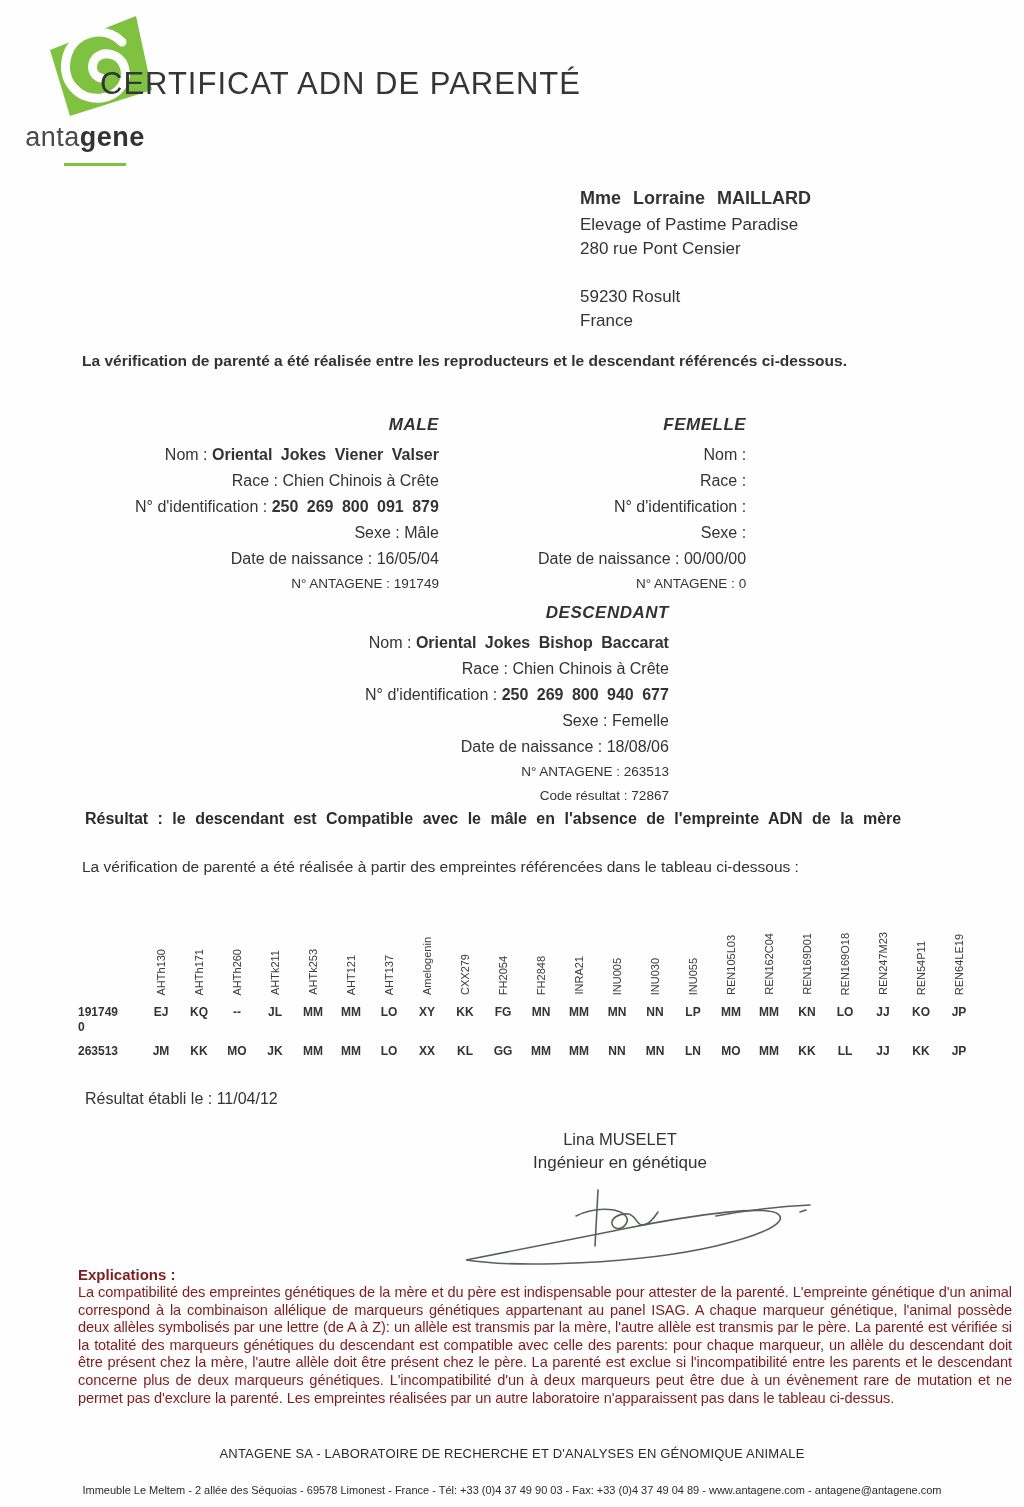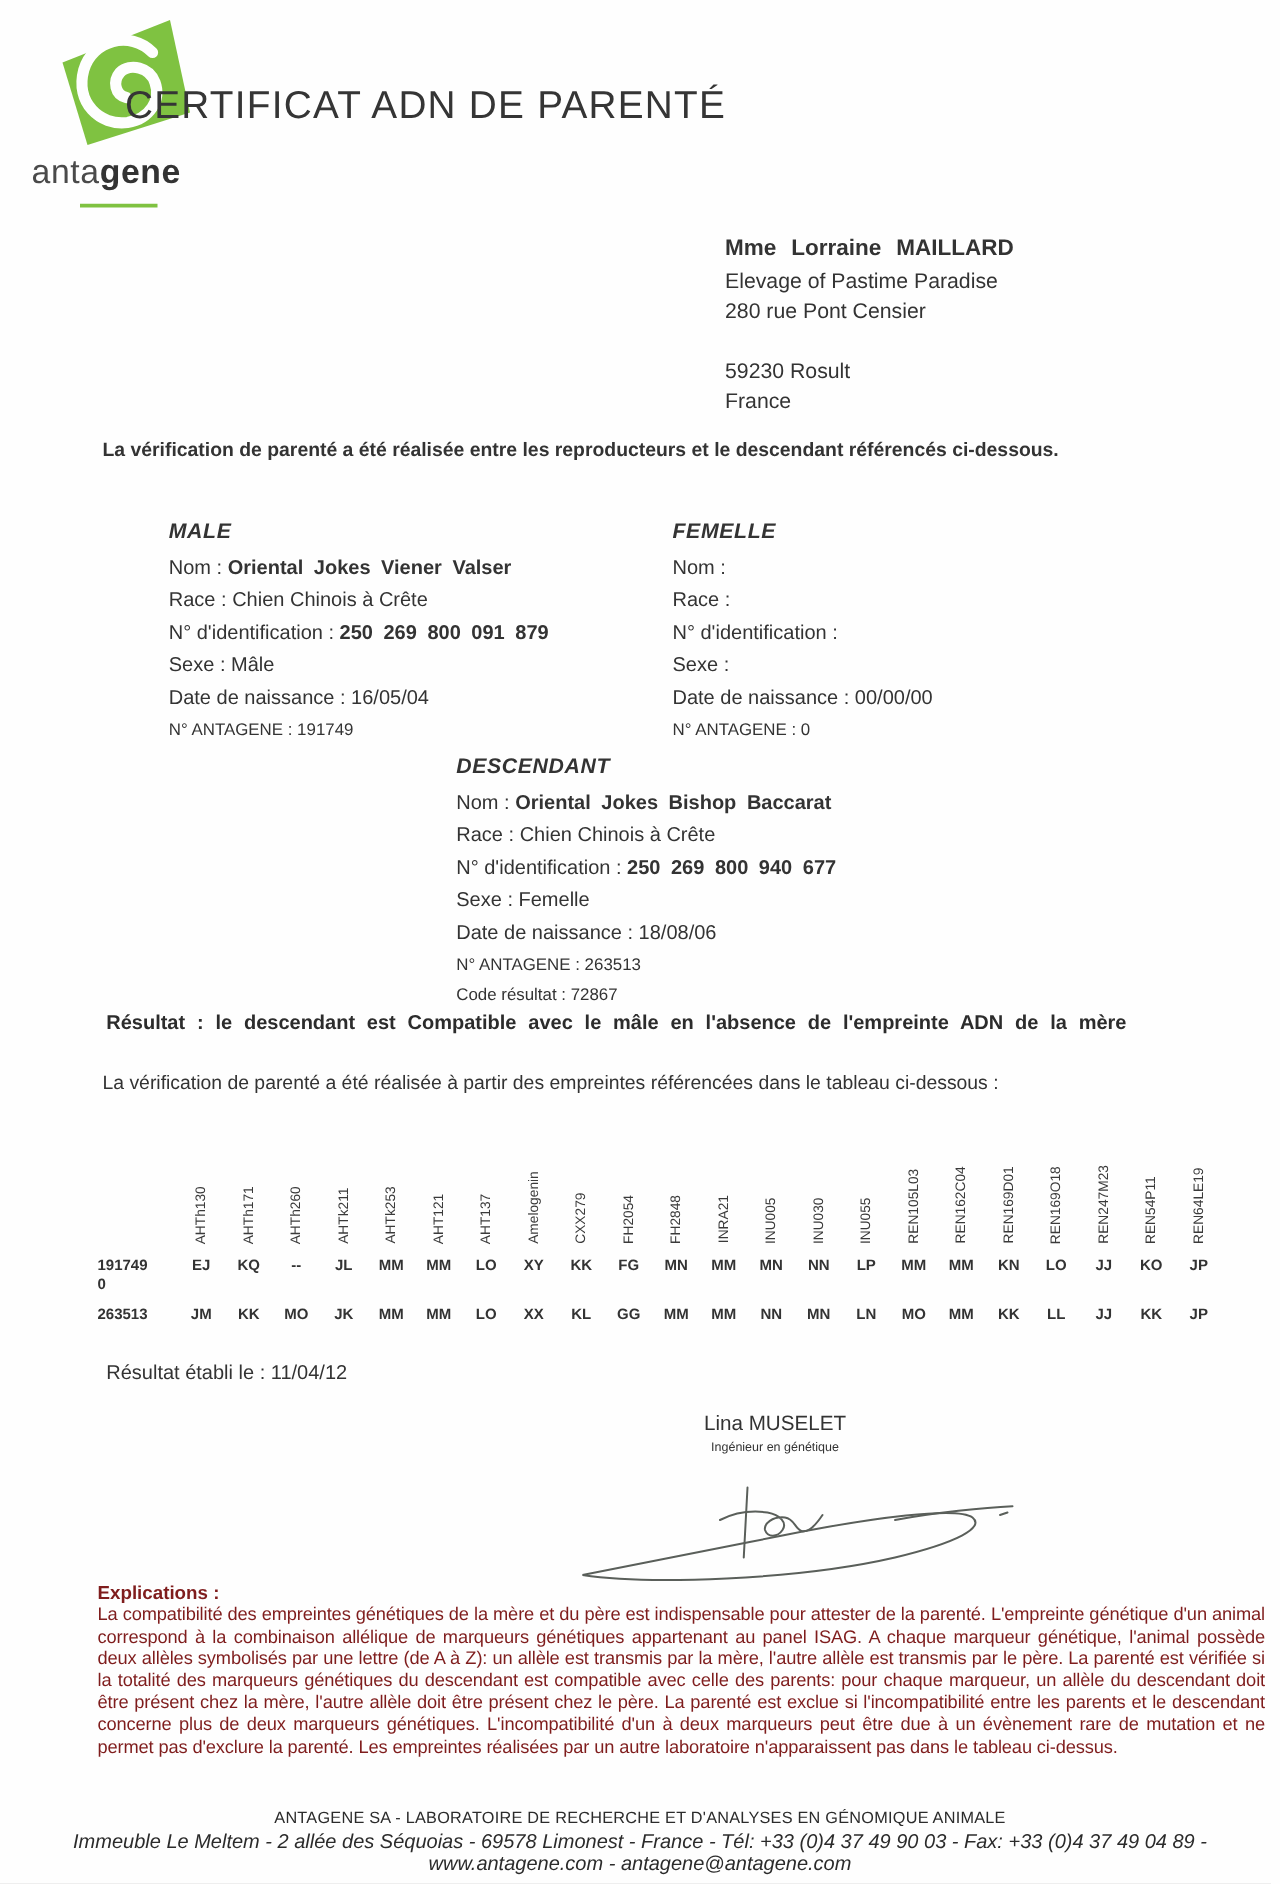--- a/index.html
+++ b/index.html
@@ -18,21 +18,21 @@
   
   .title{position:absolute;left:100px;top:66px;width:912px;
     font-size:31px;letter-spacing:1px;color:#353535;}
   
   .recipient{position:absolute;left:580px;top:186px;font-size:17px;line-height:24px;color:#333;}
   .recipient .name{font-weight:bold;font-size:18px;word-spacing:7px;margin-bottom:3px;}
   .recipient .gap{height:24px;}
   
   .intro{position:absolute;left:82px;top:352px;width:830px;font-size:15.5px;color:#333;font-weight:bold;}
   
-  .subject{position:absolute;font-size:16px;line-height:26px;color:#333;}
+  .subject{position:absolute;font-size:16px;line-height:26px;color:#333;text-align:right;}
   .subject .heading{font-style:italic;font-weight:bold;font-size:17px;letter-spacing:.5px;margin-bottom:4px;}
   .subject .val-strong{font-weight:bold;word-spacing:4px;}
   .subject .small-line{font-size:13.5px;line-height:24px;}
   .male{left:135px;top:412px;}
   .femelle{left:538px;top:412px;}
   .descendant{left:365px;top:600px;}
   
   .result-line{position:absolute;left:85px;top:810px;width:908px;font-weight:bold;
     font-size:16px;word-spacing:5px;color:#2c2c2c;}
   .table-intro{position:absolute;left:82px;top:858px;width:900px;font-size:15.5px;color:#333;}
@@ -43,30 +43,30 @@
   .mh span{writing-mode:vertical-rl;transform:rotate(180deg);font-size:11px;color:#3a3a3a;white-space:nowrap;}
   .mlabel{width:64px;font-weight:bold;font-size:12px;color:#333;line-height:15px;}
   .mrow{display:flex;align-items:flex-start;}
   .mrow-1{margin-top:10px;}
   .mrow-2{margin-top:9px;}
   .mcell{width:38px;text-align:center;font-weight:bold;font-size:12px;color:#333;}
   
   .established{position:absolute;left:85px;top:1090px;font-size:16px;color:#333;}
   .signatory{position:absolute;left:470px;top:1130px;width:300px;text-align:center;color:#333;}
   .signatory .sig-name{font-size:16.5px;}
-  .signatory .sig-title{font-size:10px;margin-top:4px;}
+  .signatory .sig-title{font-size:17px;margin-top:4px;}
   .signature{position:absolute;left:448px;top:1172px;}
   
   .explanations{position:absolute;left:78px;top:1266px;width:934px;color:#7f1d1d;}
   .explanations .exp-heading{font-weight:bold;font-size:15px;margin-bottom:1px;}
   .explanations .exp-body{font-size:14.6px;line-height:17.6px;text-align:justify;letter-spacing:-.1px;}
   
   .footer{position:absolute;left:0;top:1446px;width:1024px;text-align:center;color:#2b2b2b;}
   .footer .f1{font-size:13px;letter-spacing:.2px;}
-  .footer .f2{font-size:16px;margin-top:4px;font-style:italic;}
+  .footer .f2{font-size:11px;margin-top:23px;}
 </style>
 </head>
 <body>
 
 <div class="page">
 
   <div class="logo">
     <svg class="logo-mark" width="120" height="112" viewBox="0 0 120 112">
       <polygon points="16,42 102,8 118,82 36,108" fill="#7fc241"></polygon>
       <path d="M88,34 C70,16 40,24 33,48 C26,74 46,93 68,90 C86,87 95,72 90,58 C86,46 70,42 62,50 C56,57 58,68 67,70" fill="none" stroke="#fefefe" stroke-width="9" stroke-linecap="round"></path>

